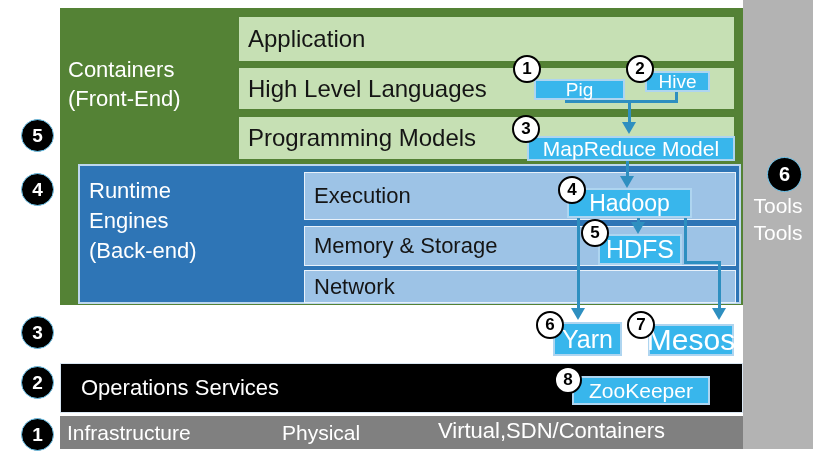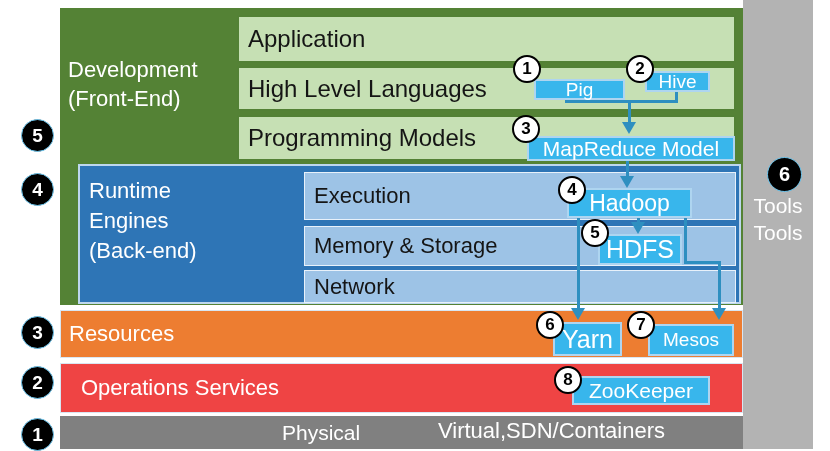--- a/index.html
+++ b/index.html
@@ -29,37 +29,37 @@
         box-sizing:border-box;color:#151515;font-size:22px;display:flex;align-items:center;
         padding-left:9px;z-index:3;}
   .brow1{top:172px;height:48px}
   .brow2{top:226px;height:40px}
   .brow3{top:270px;height:33px}
 
   
   .band{position:absolute;left:60px;width:683px;color:#fff;font-size:22px;display:flex;
         align-items:center;padding-left:8px;box-sizing:border-box;z-index:1;}
   .band-orange{top:310px;height:48px;background:#ed7d31;border:1px solid #d9e6f2;}
-  .band-gold{top:363px;height:50px;background:#ef4444;border:1px solid #d9e6f2;padding-left:20px;}
+  .band-gold{top:363px;height:50px;background:#000000;border:1px solid #d9e6f2;padding-left:20px;}
   .band-gray{top:416px;height:33px;background:#808080;padding-left:0;}
   .gtext{position:absolute;top:416px;color:#fff;font-size:21px;line-height:33px;z-index:2;}
   .gtext-infra{left:67px}
   .gtext-phys{left:282px}
   .gtext-virt{left:438px;font-size:22px;line-height:30px}
 
   
   .badge{position:absolute;background:#38b6ec;border:2px solid #aed5f0;box-sizing:border-box;
          color:#fff;display:flex;align-items:center;justify-content:center;z-index:5;white-space:nowrap;}
   .badge-pig{left:534px;top:79px;width:91px;height:21px;font-size:19px}
   .badge-hive{left:645px;top:71px;width:65px;height:21px;font-size:19px}
   .badge-mapreduce{left:527px;top:136px;width:208px;height:25px;font-size:21px}
   .badge-hadoop{left:567px;top:188px;width:125px;height:30px;font-size:23px}
   .badge-hdfs{left:598px;top:234px;width:84px;height:31px;font-size:25px}
   .badge-yarn{left:553px;top:322px;width:69px;height:34px;font-size:25px}
-  .badge-mesos{left:648px;top:324px;width:86px;height:32px;font-size:19px}
+  .badge-mesos{left:648px;top:324px;width:86px;height:32px;font-size:30px}
   .badge-zookeeper{left:572px;top:376px;width:138px;height:29px;font-size:21px}
 
   
   .seg{position:absolute;background:#2e8fc0;z-index:4;}
   .seg-pig-v{left:565px;top:91px;width:3px;height:11px}
   .seg-hive-v{left:675px;top:91px;width:3px;height:11px}
   .seg-join-h{left:565px;top:100px;width:113px;height:3px}
   .seg-join-v{left:628px;top:100px;width:3px;height:23px}
   .seg-mr-v{left:626px;top:161px;width:3px;height:17px}
   .seg-hd-hdfs{left:637px;top:217px;width:3px;height:7px}
@@ -97,40 +97,40 @@
 
   <div class="right-strip"></div>
   <div class="bc bc6">6</div>
   <div class="devops-label">
     <span>Tools</span><br>
     <span>Tools</span>
   </div>
 
   <div class="green-block"></div>
   <div class="dev-label">
-    <span>Development</span><br>
+    <span>Containers</span><br>
     <span>(Front-End)</span>
   </div>
   <div class="grow grow1">Application</div>
   <div class="grow grow2">High Level Languages</div>
   <div class="grow grow3">Programming Models</div>
 
   <div class="blue-block"></div>
   <div class="rt-label">
     <span>Runtime</span><br>
     <span>Engines</span><br>
     <span>(Back-end)</span>
   </div>
   <div class="brow brow1">Execution</div>
   <div class="brow brow2">Memory &amp; Storage</div>
   <div class="brow brow3">Network</div>
 
-  <div class="band band-orange">Resources</div>
   <div class="band band-gold">Operations Services</div>
   <div class="band band-gray"></div>
+  <div class="gtext gtext-infra">Infrastructure</div>
   <div class="gtext gtext-phys">Physical</div>
   <div class="gtext gtext-virt">Virtual,SDN/Containers</div>
 
   <div class="seg seg-pig-v"></div>
   <div class="seg seg-hive-v"></div>
   <div class="seg seg-join-h"></div>
   <div class="seg seg-join-v"></div>
   <div class="arr arr-mapreduce"></div>
   <div class="seg seg-mr-v"></div>
   <div class="arr arr-hadoop"></div>

